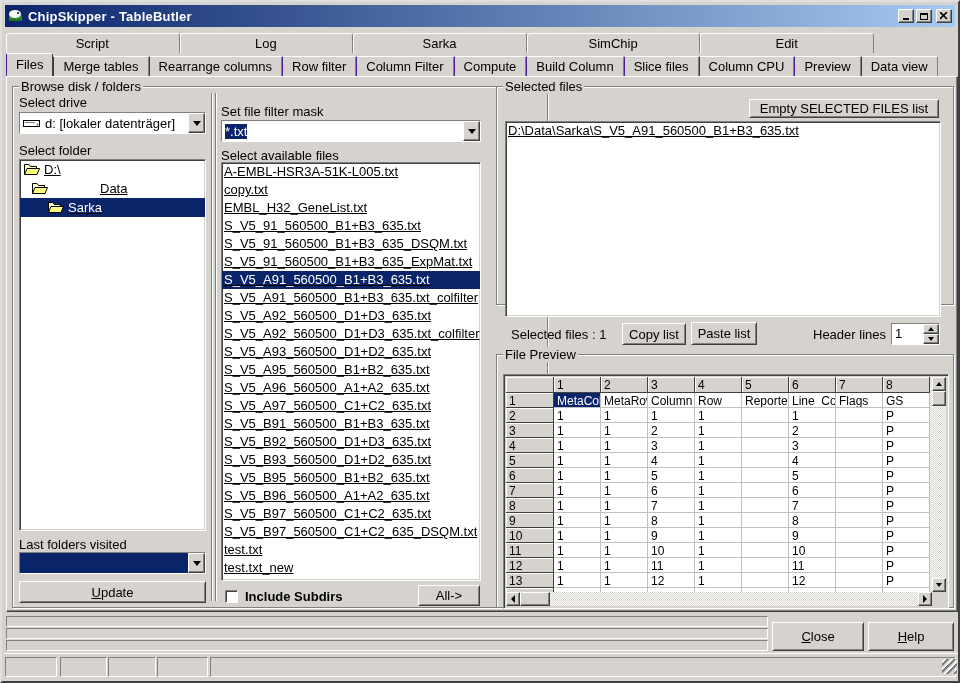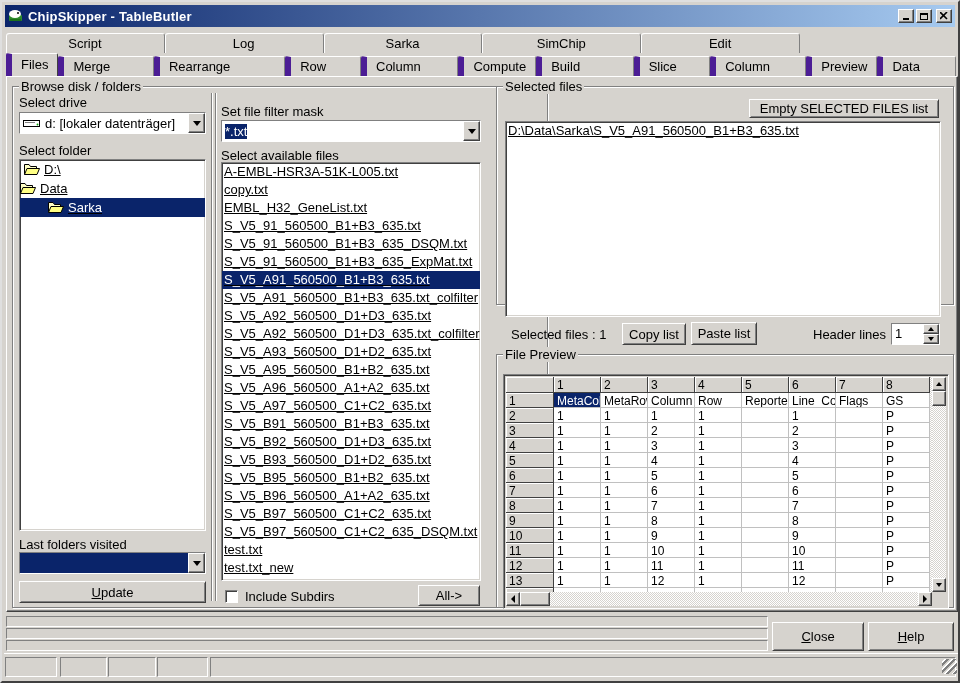--- a/index.html
+++ b/index.html
@@ -10,26 +10,26 @@
   .titlebar{position:absolute;left:3px;top:3px;right:3px;height:22px;
     background:linear-gradient(to right,#0a246a,#a6caf0);display:flex;align-items:center;padding:0 3px;}
   .appicon{width:16px;height:16px;margin-right:4px;display:inline-block;}
   .title{color:#fff;font-weight:bold;font-size:13px;letter-spacing:.2px;}
   .tb-btns{margin-left:auto;display:flex;align-items:center;}
   .tb-btn{width:16px;height:14px;background:#d6d3ce;border:1px solid;border-color:#fff #404040 #404040 #fff;
     box-shadow:inset -1px -1px 0 #808080;display:flex;align-items:center;justify-content:center;margin-left:2px;}
   .g-min{width:6px;height:2px;background:#000;margin-top:6px;}
   .g-max{width:8px;height:7px;border:1px solid #000;border-top:2px solid #000;}
   
-  .tabrow1{position:absolute;left:4px;top:31px;width:794px;height:20px;display:flex;justify-content:space-between;}
+  .tabrow1{position:absolute;left:4px;top:31px;width:868px;height:20px;display:flex;justify-content:space-between;}
   .tab1{flex:1;text-align:center;font-size:13px;line-height:19px;background:#d6d3ce;
     border-top:1px solid #fff;border-right:1px solid #808080;box-shadow:inset 1px 0 0 #fff;border-radius:3px 3px 0 0;}
   .tabrow2{position:absolute;left:4px;top:51px;width:950px;height:23px;display:flex;align-items:flex-end;}
   .tab2{height:20px;line-height:19px;padding:0 9px;font-size:13px;background:#d6d3ce;
-    border-top:1px solid #fff;border-left:6px solid #4c1d95;border-right:1px solid #808080;border-radius:2px 2px 0 0;}
+    border-top:1px solid #fff;border-left:1px solid #4c1d95;border-right:1px solid #808080;border-radius:2px 2px 0 0;}
   .tab2.active{height:23px;line-height:21px;border-right:1px solid #404040;position:relative;z-index:3;}
   .page{position:absolute;left:4px;top:74px;width:952px;height:536px;background:#d6d3ce;
     border:1px solid;border-color:#fff #404040 #404040 #fff;box-shadow:inset -1px -1px 0 #808080;}
   
   .label{position:absolute;font-size:13px;color:#000;white-space:nowrap;}
   .group{position:absolute;border:1px solid #808080;box-shadow:inset 1px 1px 0 #fff,1px 1px 0 #fff;}
   .glabel{position:absolute;top:-8px;left:6px;background:#d6d3ce;padding:0 2px;font-size:13px;white-space:nowrap;}
   .sunken{border:1px solid;border-color:#808080 #fff #fff #808080;
     box-shadow:inset 1px 1px 0 #404040,inset -1px -1px 0 #d6d3ce;}
   .white{background:#fff;text-decoration:underline;}
@@ -163,21 +163,21 @@
           <i class="tri-down"></i>
         </span>
     </div>
 
     <span class="label" style="left:6px;top:56px;">Select folder</span>
     <div class="list sunken white" style="left:6px;top:72px;width:187px;height:372px;">
         <div class="tree-row" style="padding-left: 4px;"><span class="tree-ic"><svg width="16" height="13" viewBox="0 0 16 13">
               <path d="M0.5 11.5 V1.5 H5 L6.5 3.5 H12.5 V5.5" fill="#ffffc6" stroke="#000"></path>
               <path d="M0.5 11.5 L3 5.5 H15.5 L13 11.5 Z" fill="#ffff84" stroke="#000"></path>
             </svg></span><span>D:\</span></div>
-        <div class="tree-row" style="padding-left: 0;"><span class="tree-ic"><svg width="16" height="13" viewBox="0 0 16 13">
+        <div class="tree-row" style="padding-left: 12px; gap: 48px;"><span class="tree-ic"><svg width="16" height="13" viewBox="0 0 16 13">
               <path d="M0.5 11.5 V1.5 H5 L6.5 3.5 H12.5 V5.5" fill="#ffffc6" stroke="#000"></path>
               <path d="M0.5 11.5 L3 5.5 H15.5 L13 11.5 Z" fill="#ffff84" stroke="#000"></path>
             </svg></span><span>Data</span></div>
         <div class="tree-row sel" style="padding-left: 28px;"><span class="tree-ic"><svg width="16" height="13" viewBox="0 0 16 13">
               <path d="M0.5 11.5 V1.5 H5 L6.5 3.5 H12.5 V5.5" fill="#ffffc6" stroke="#000"></path>
               <path d="M0.5 11.5 L3 5.5 H15.5 L13 11.5 Z" fill="#ffff84" stroke="#000"></path>
             </svg></span><span>Sarka</span></div>
       </div>
 
     <span class="label" style="left:6px;top:450px;">Last folders visited</span>
@@ -222,21 +222,21 @@
         <div class="list-item">S_V5_B93_560500_D1+D2_635.txt</div>
         <div class="list-item">S_V5_B95_560500_B1+B2_635.txt</div>
         <div class="list-item">S_V5_B96_560500_A1+A2_635.txt</div>
         <div class="list-item">S_V5_B97_560500_C1+C2_635.txt</div>
         <div class="list-item">S_V5_B97_560500_C1+C2_635_DSQM.txt</div>
         <div class="list-item">test.txt</div>
         <div class="list-item">test.txt_new</div>
       </div>
 
     <span class="checkbox" style="left:212px;top:503px;"></span>
-    <span class="label" style="left:232px;top:502px;">Include Subdirs</span>
+    <span class="label" style="left:232px;top:502px;font-weight:bold;">Include Subdirs</span>
     <div class="btn" style="left:405px;top:498px;width:62px;height:21px;">All-&gt;</div>
   </div>
 
   <div class="group" id="g-selected" style="left:494px;top:84px;width:458px;height:219px;">
     <span class="glabel">Selected files</span>
     <div class="btn" style="left:252px;top:12px;width:190px;height:19px;">Empty SELECTED FILES list</div>
     <div class="list sunken white" style="left:8px;top:34px;width:436px;height:196px;">
         <div class="list-item">D:\Data\Sarka\S_V5_A91_560500_B1+B3_635.txt</div>
       </div>
     <span class="label" style="left:14px;top:240px;">Selected files : 1</span>

